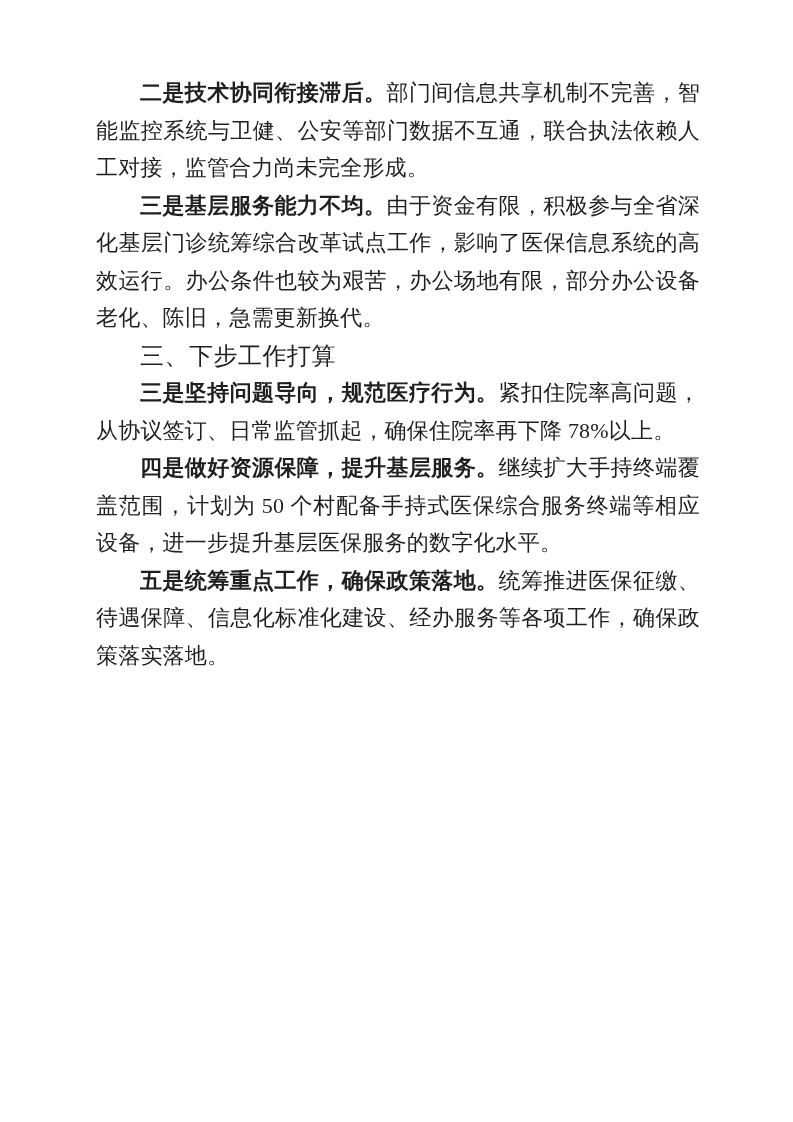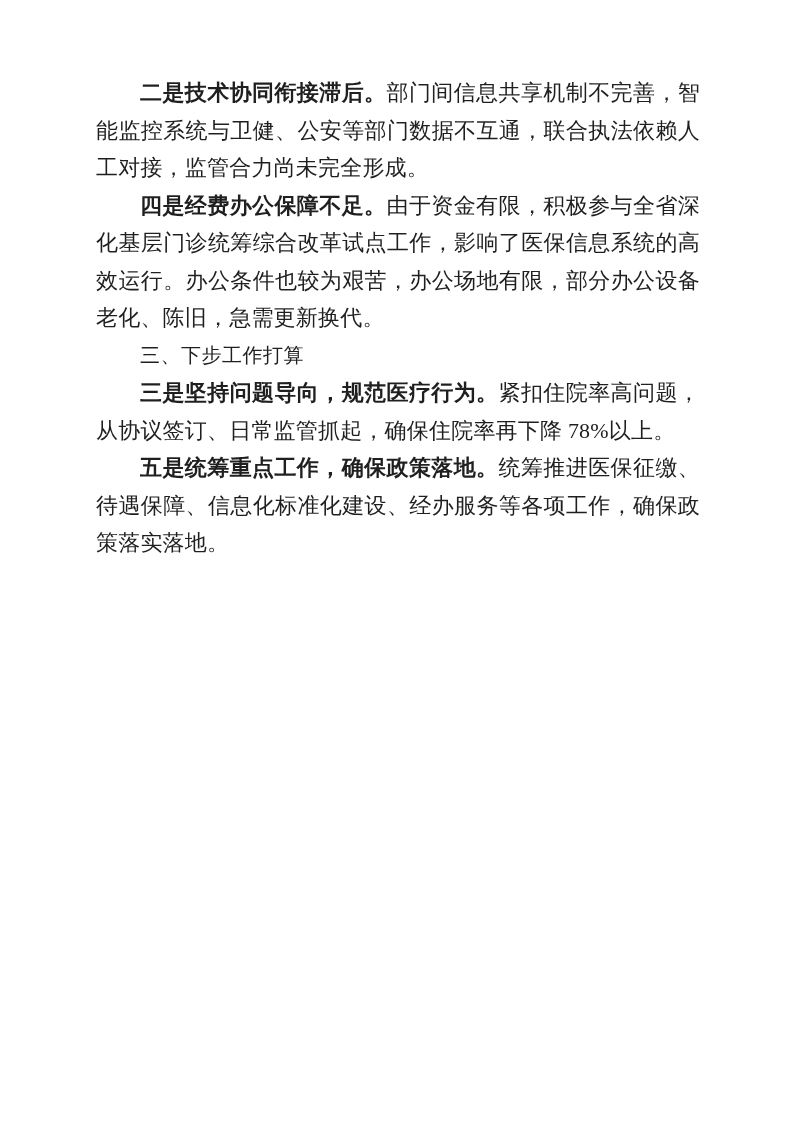--- a/index.html
+++ b/index.html
@@ -28,37 +28,38 @@
     letter-spacing: 0.2px;
   }
   .lead {
     font-weight: 700;
   }
   .heading {
     margin: 0;
     text-indent: 44px;
     font-family: "Liberation Sans", "DejaVu Sans", sans-serif;
     font-weight: 500;
-    font-size: 20px;
+    font-size: 24px;
     line-height: 37.5px;
     letter-spacing: 0.5px;
   }
 </style>
 </head>
 <body>
 
 <div class="page">
 
   <p class="para"><span class="lead">二是技术协同衔接滞后。</span><span>部门间信息共享机制不完善，智能监控系统与卫健、公安等部门数据不互通，联合执法依赖人工对接，监管合力尚未完全形成。</span></p>
 
 
-  <p class="para"><span class="lead">四是经费办公保障不足。</span><span>由于资金有限，积极参与全省深化基层门诊统筹综合改革试点工作，影响了医保信息系统的高效运行。办公条件也较为艰苦，办公场地有限，部分办公设备老化、陈旧，急需更新换代。</span></p>
+  <p class="para"><span class="lead">三是基层服务能力不均。</span><span>由于资金有限，积极参与全省深化基层门诊统筹综合改革试点工作，影响了医保信息系统的高效运行。办公条件也较为艰苦，办公场地有限，部分办公设备老化、陈旧，急需更新换代。</span></p>
 
   <h2 class="heading">三、下步工作打算</h2>
 
 
 
   <p class="para"><span class="lead">三是坚持问题导向，规范医疗行为。</span><span>紧扣住院率高问题，从协议签订、日常监管抓起，确保住院率再下降 78%以上。</span></p>
 
+  <p class="para"><span class="lead">四是做好资源保障，提升基层服务。</span><span>继续扩大手持终端覆盖范围，计划为 50 个村配备手持式医保综合服务终端等相应设备，进一步提升基层医保服务的数字化水平。</span></p>
 
   <p class="para"><span class="lead">五是统筹重点工作，确保政策落地。</span><span>统筹推进医保征缴、待遇保障、信息化标准化建设、经办服务等各项工作，确保政策落实落地。</span></p>
 
 </div>
 
 </body></html>

